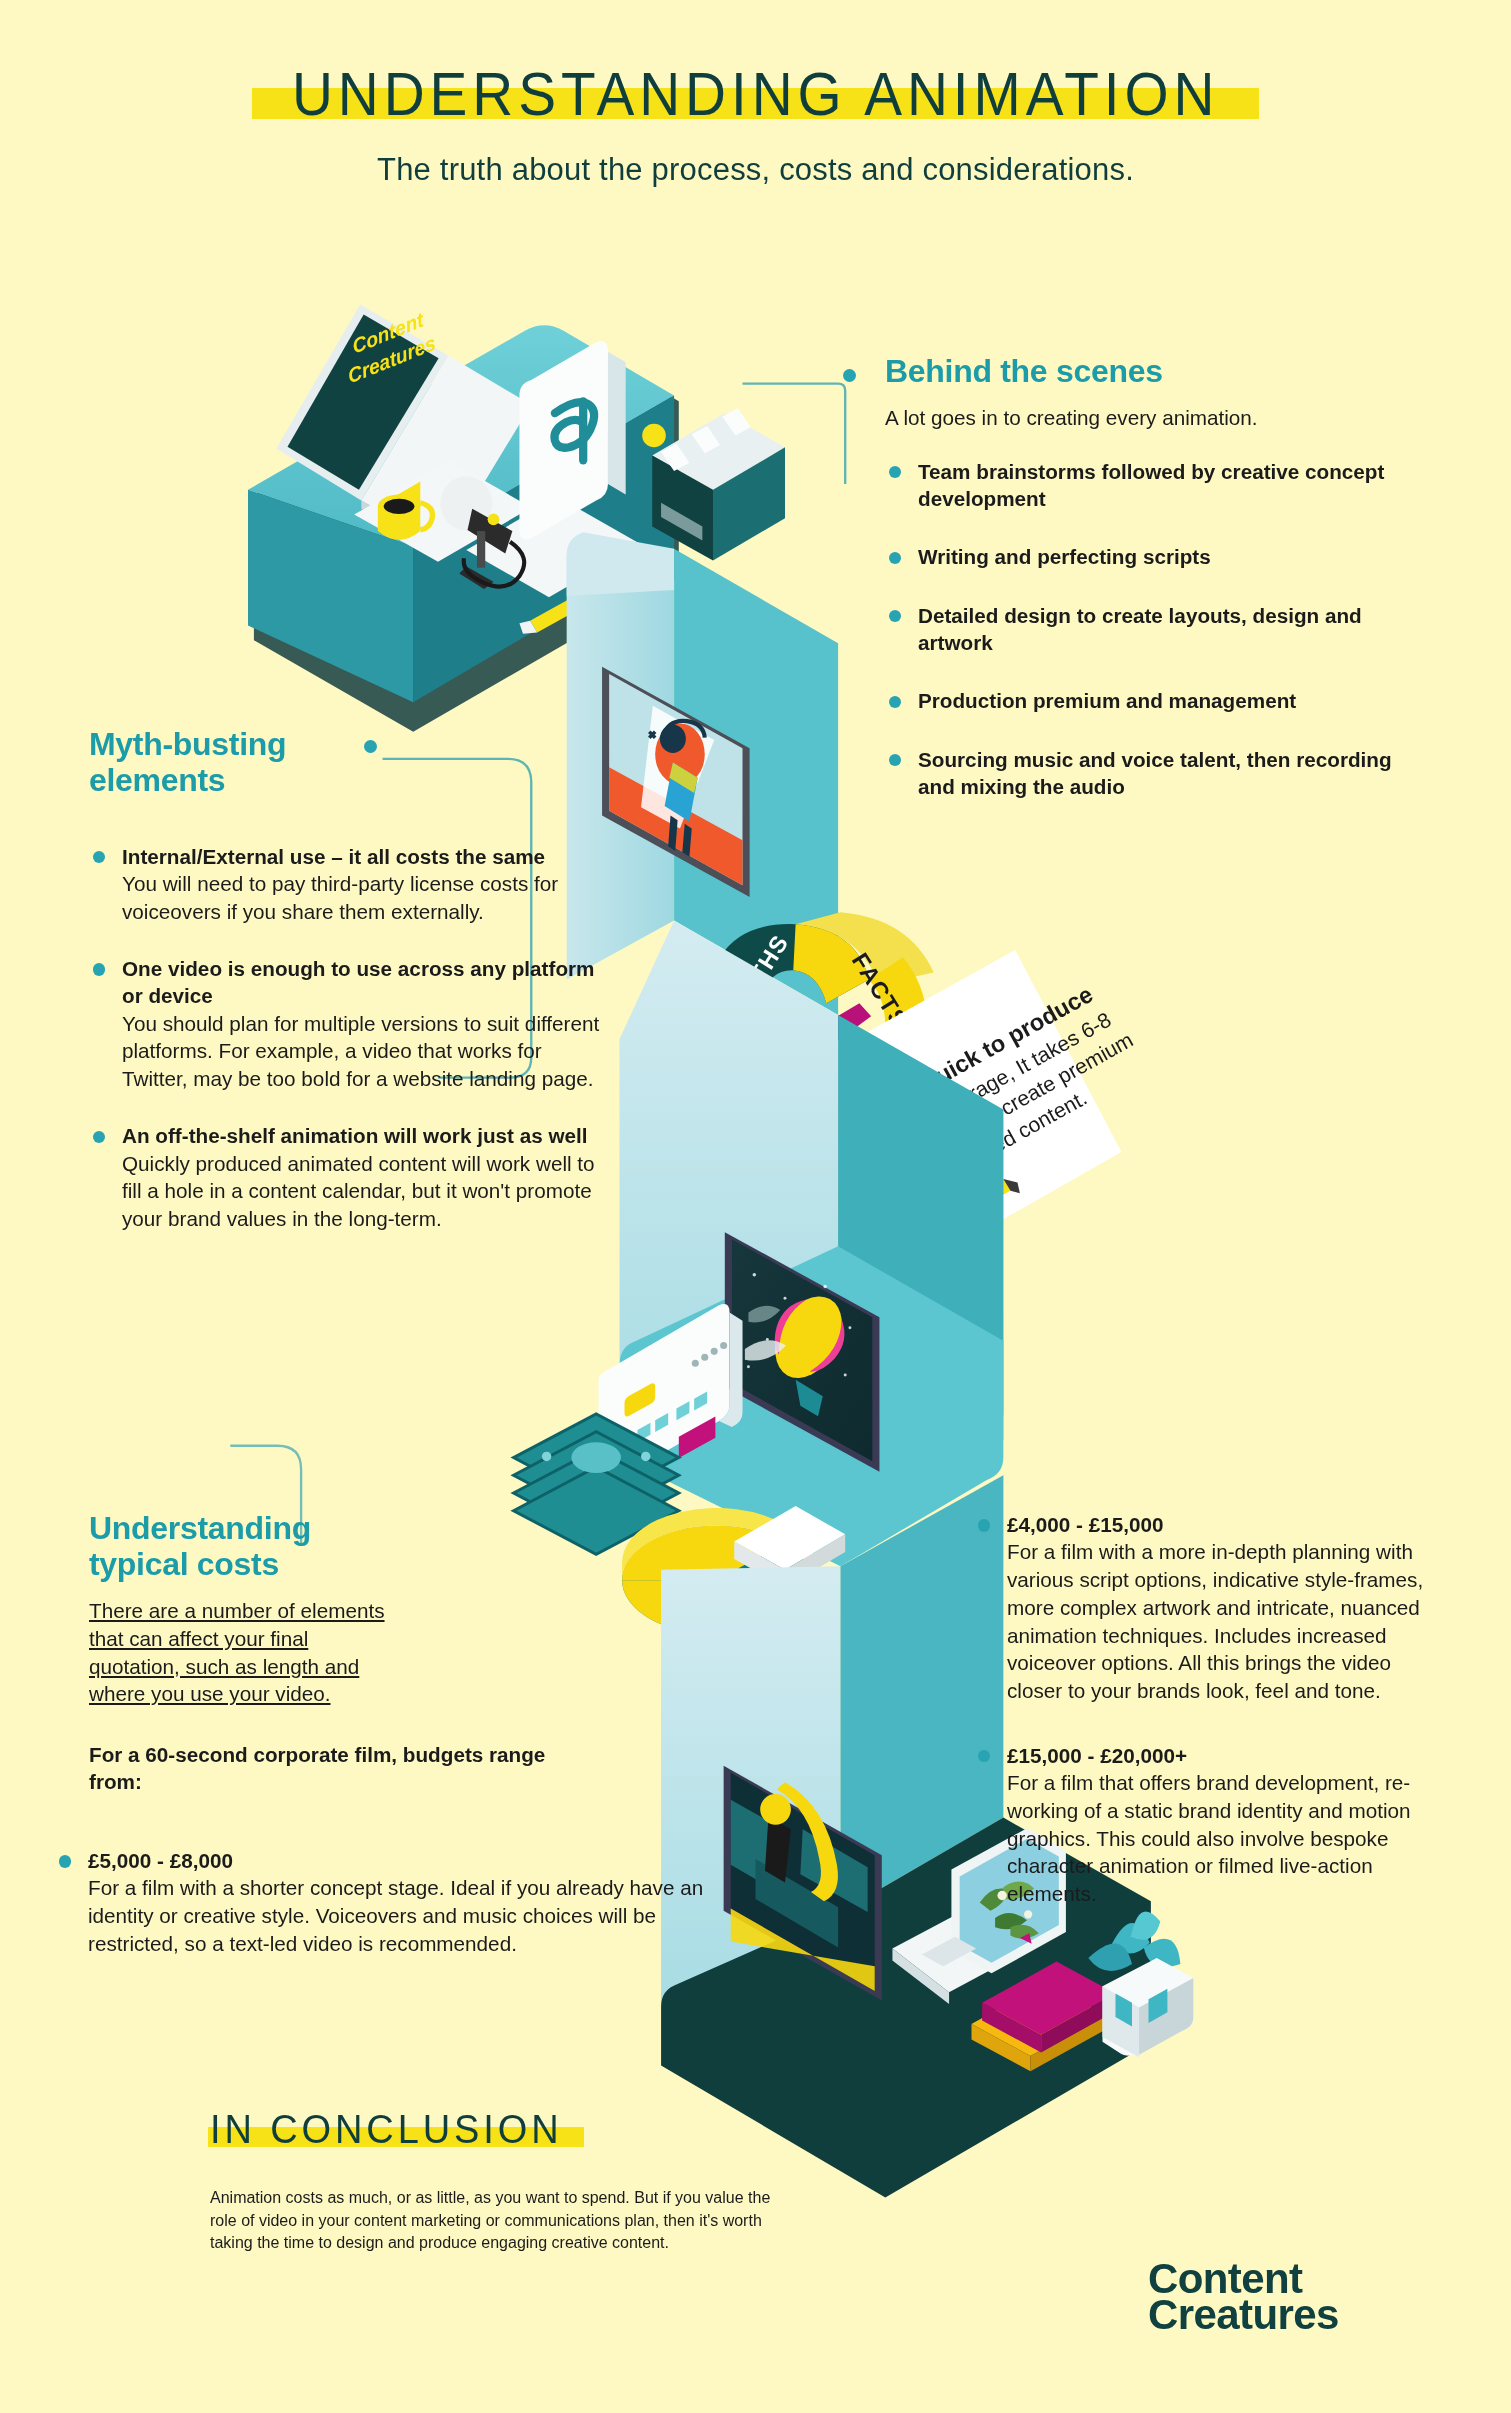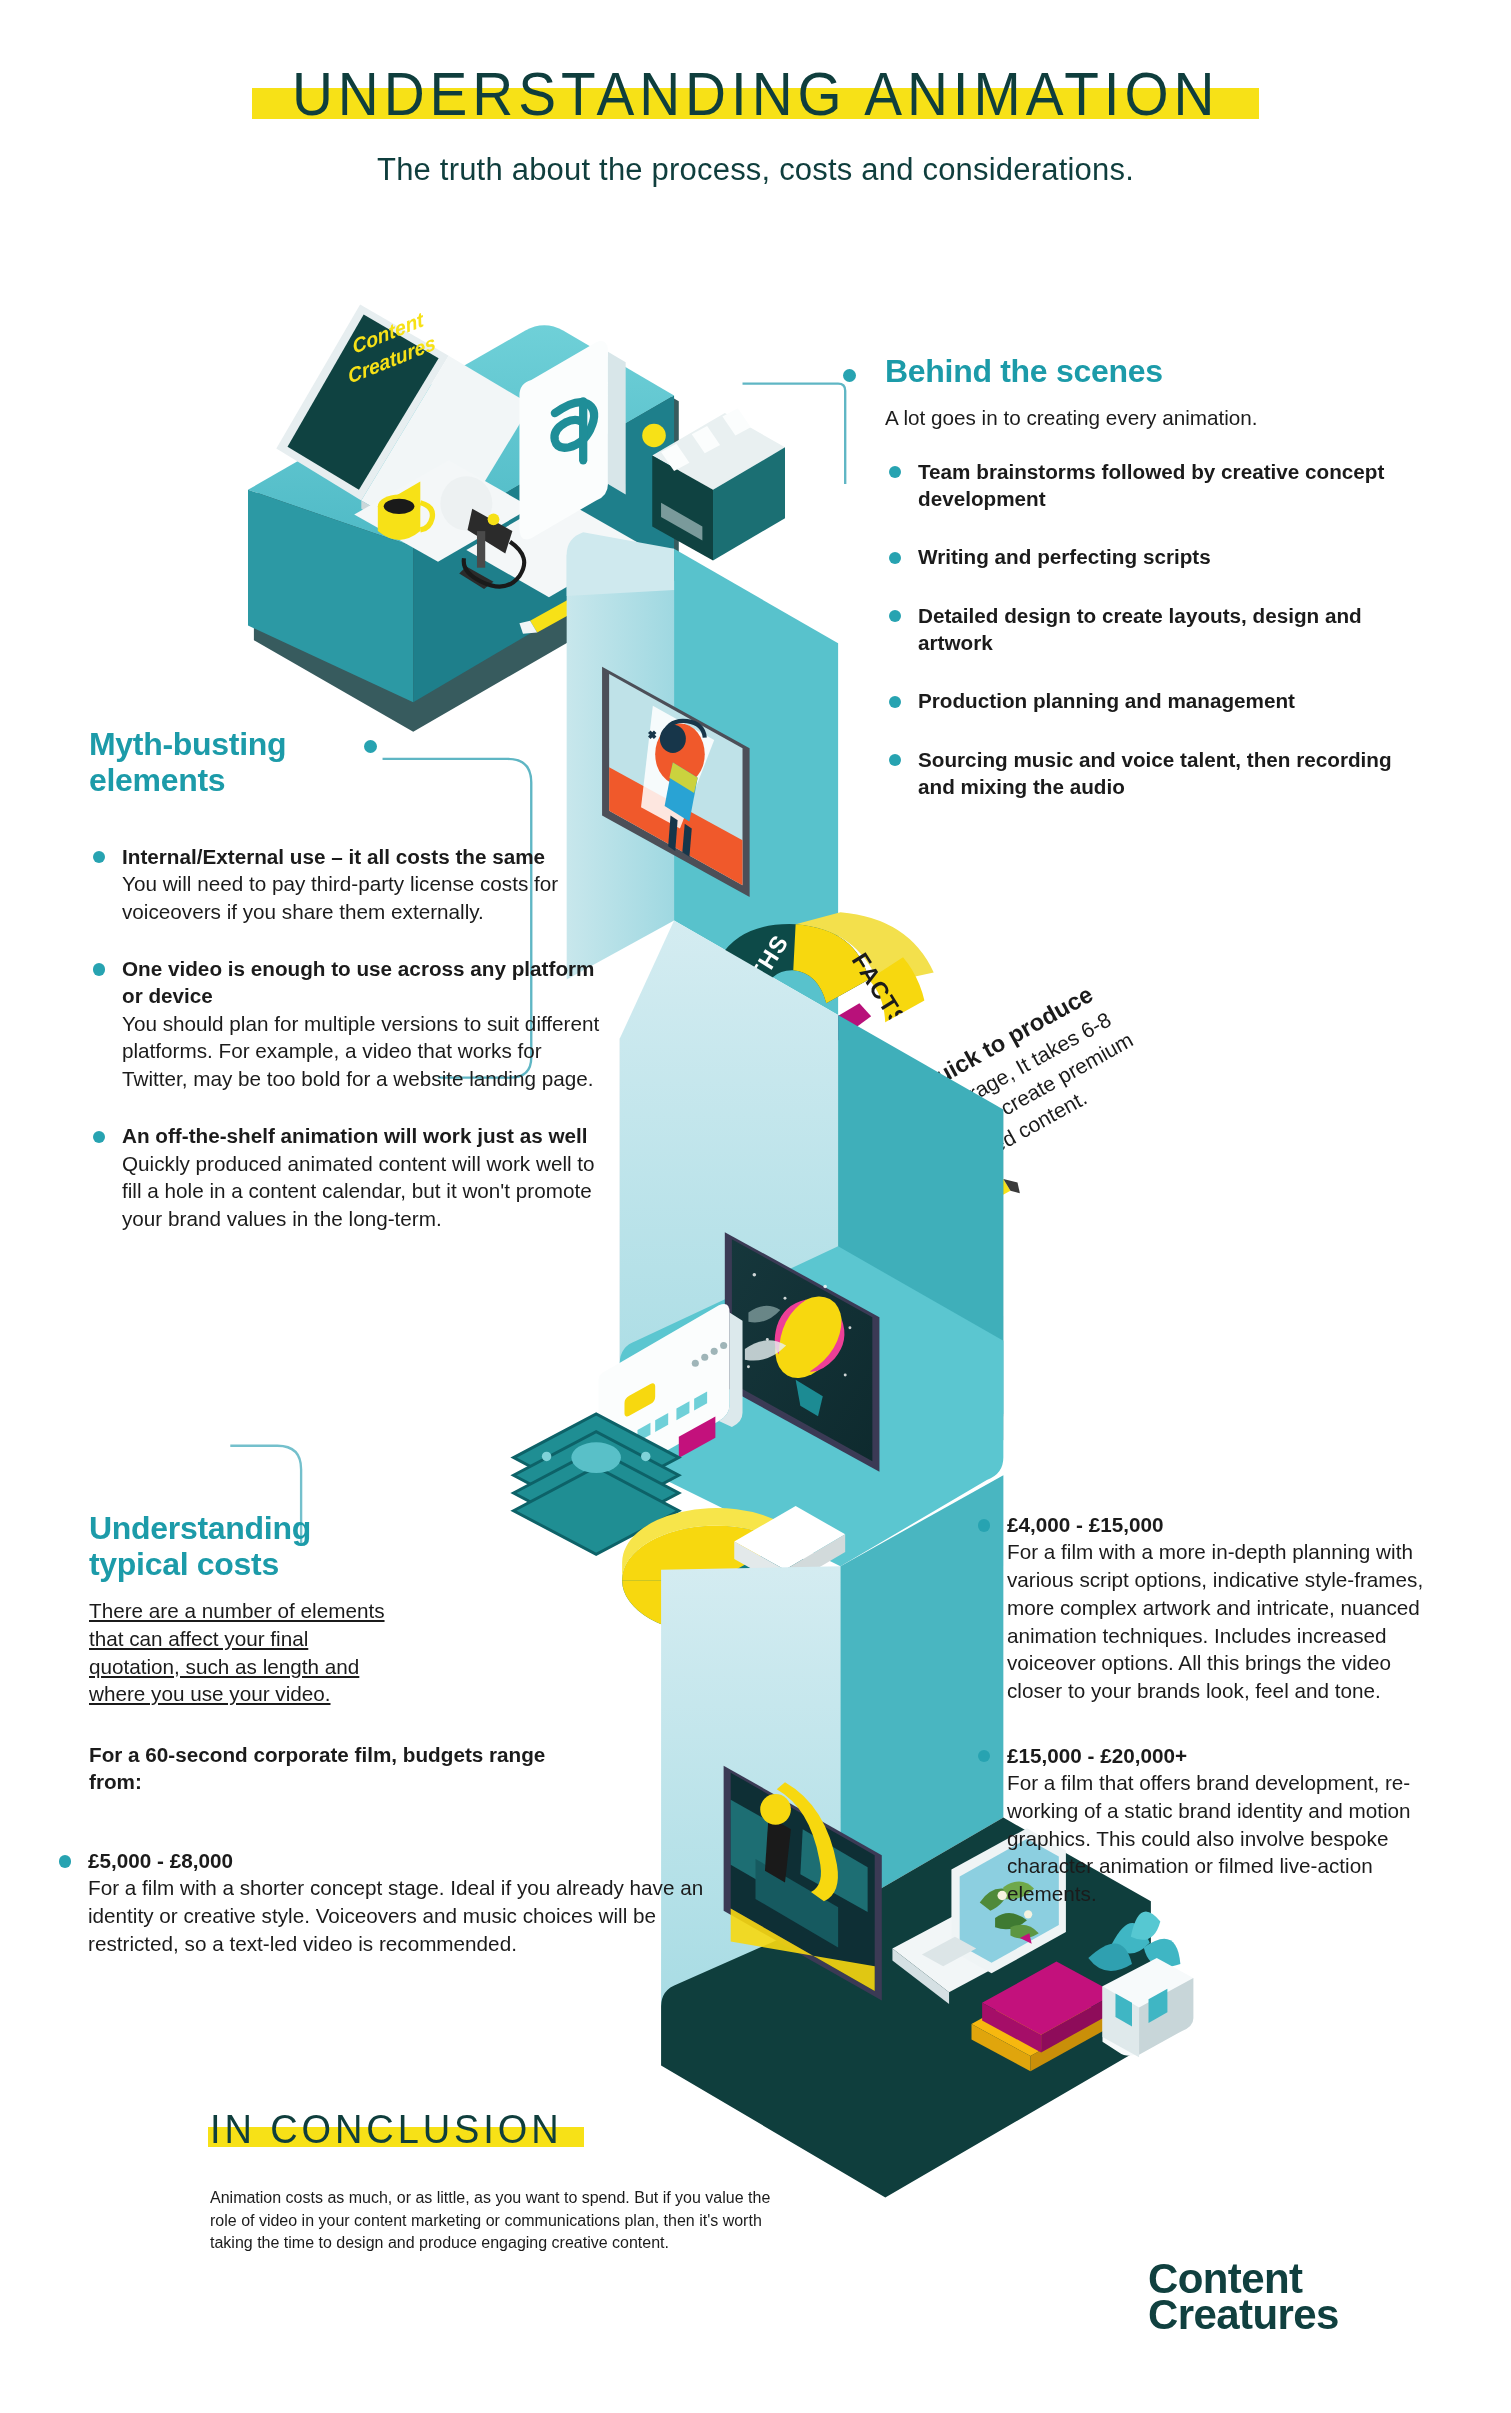--- a/index.html
+++ b/index.html
@@ -7,21 +7,21 @@
     width: 1511px;
     height: 2413px;
     background: #47704e;
     font-family: "Liberation Sans", sans-serif;
     overflow: hidden;
   }
   #root {
     position: relative;
     width: 1511px;
     height: 2413px;
-    background: #ffffff;
+    background: #fef9c3;
   }
 
   
   .hdr { position:absolute; top:0; left:0; width:1511px; text-align:center; }
   .title-wrap { position:relative; display:inline-block; margin-top:64px; }
   .title-hl {
     position:absolute; left:-4.7px; right:-4.7px; bottom:5.9px; height:31px;
     background:#F7E117; z-index:0;
   }
   .title {
@@ -371,21 +371,21 @@
     <li style="margin-bottom:31px;">
       <span class="dot"></span>
       <span class="bhd">Writing and perfecting scripts</span>
     </li>
     <li style="margin-bottom:31px;">
       <span class="dot"></span>
       <span class="bhd">Detailed design to create layouts, design and artwork</span>
     </li>
     <li style="margin-bottom:31px;">
       <span class="dot"></span>
-      <span class="bhd">Production planning and management</span>
+      <span class="bhd">Production premium and management</span>
     </li>
     <li>
       <span class="dot"></span>
       <span class="bhd">Sourcing music and voice talent, then recording and mixing the audio</span>
     </li>
   </ul>
 </div>
 
 <div class="block" style="left:89px; top:727px; width:519px;">
   <div class="hdot" style="left:275px; top:13px;"></div>

